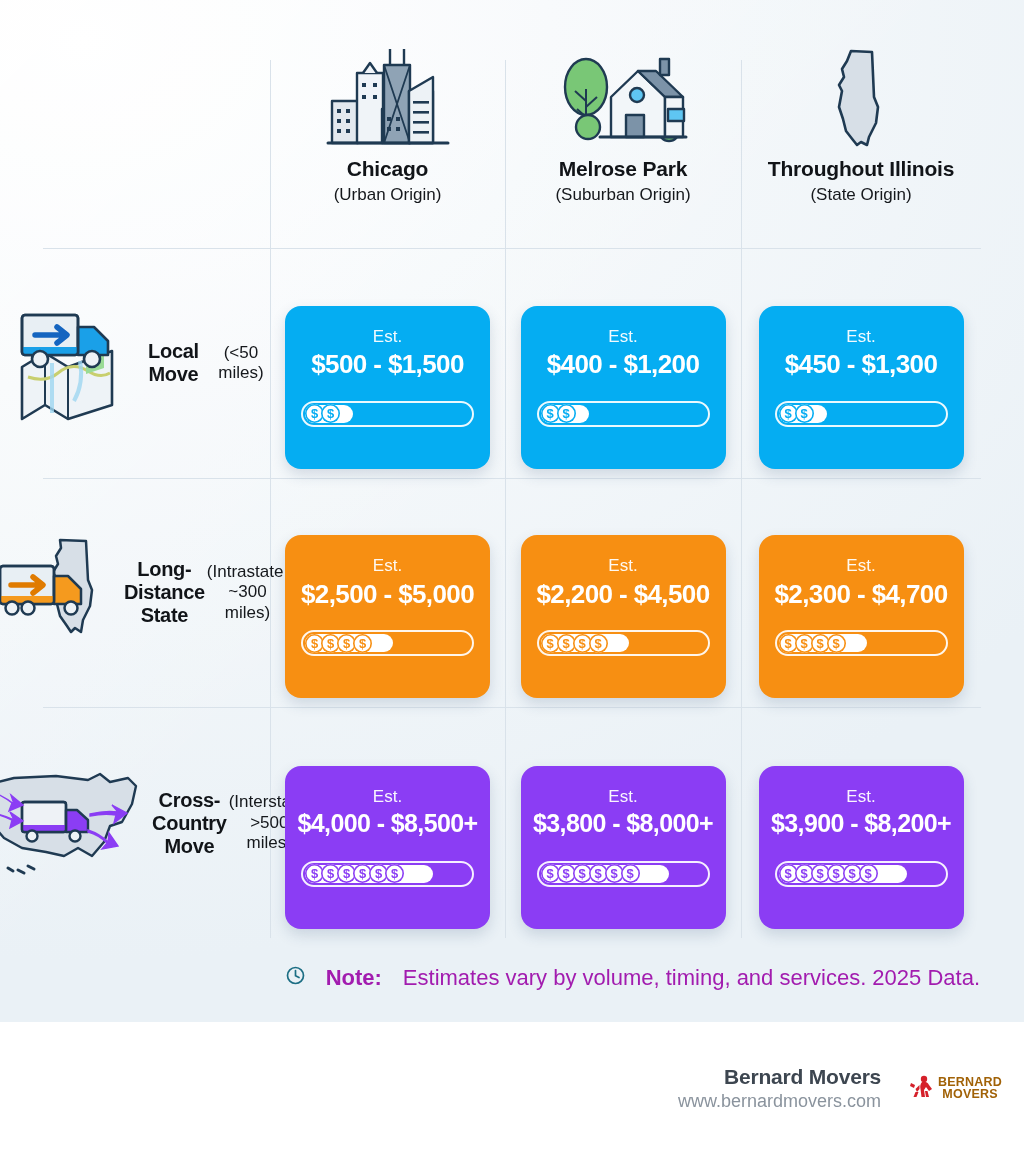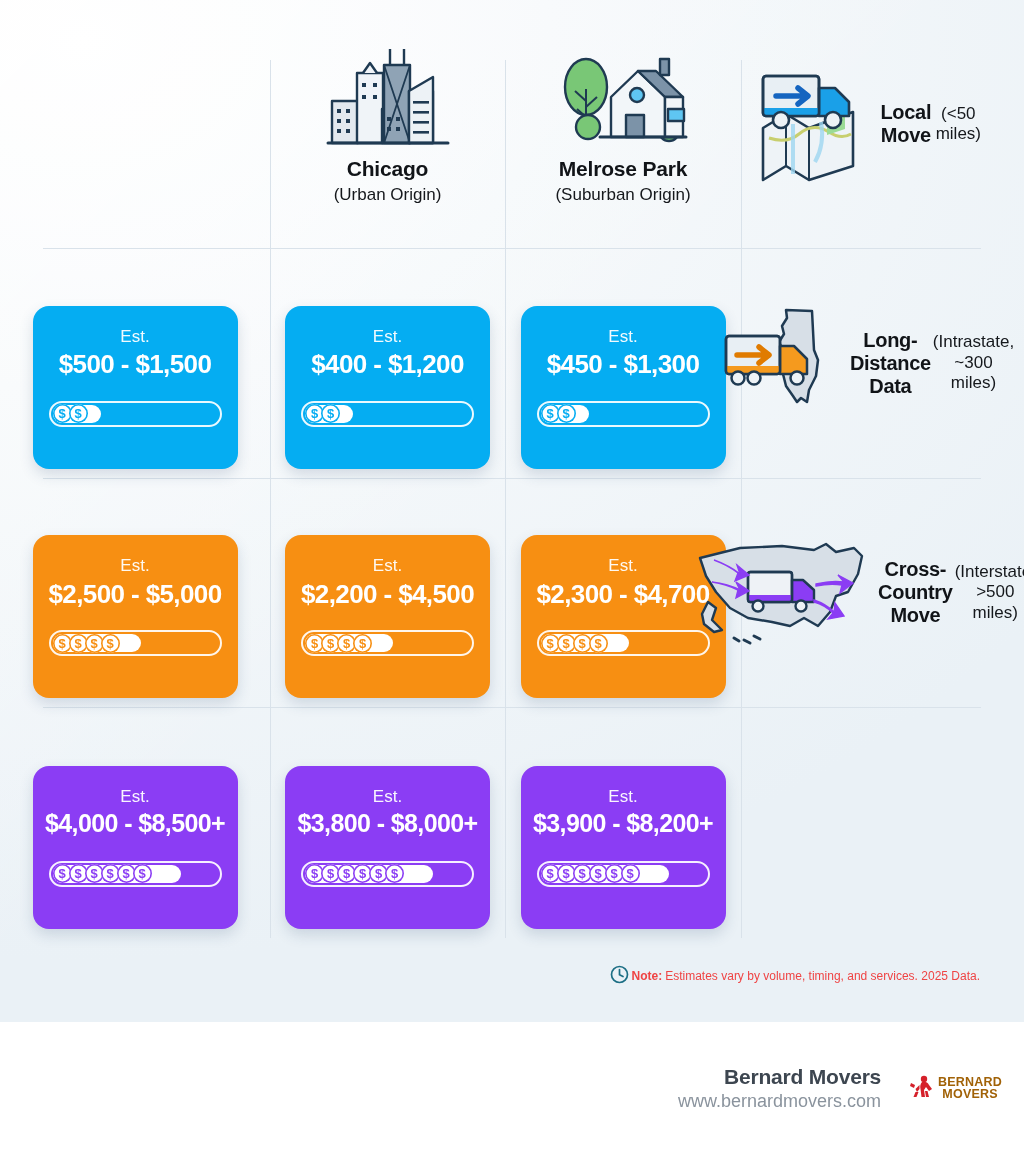--- a/index.html
+++ b/index.html
@@ -117,22 +117,22 @@
   .purple .coin { color: #8B3DF4; box-shadow: inset 0 0 0 1.6px #8B3DF4; }
 
   
   .lvl2 .meter-fill { width: 48px; padding-right: 4px; }
   .lvl4 .meter-fill { width: 88px; padding-right: 4px; }
   .lvl6 .meter-fill { width: 128px; padding-right: 4px; }
 
   
   .note {
     position: absolute; right: 44px; top: 965px;
-    display: flex; align-items: center; gap: 3px;
-    font-size: 12px; color: #ef4444; white-space: nowrap;
+    display: flex; align-items: center; gap: 21px;
+    font-size: 22px; color: #a21caf; white-space: nowrap;
   }
   .note b { font-weight: bold; }
 
   
   .footer {
     position: absolute; left: 0; top: 1022px;
     width: 1024px; height: 132px; background: #ffffff;
     display: flex; align-items: center; justify-content: flex-end;
     padding-right: 22px; gap: 28px;
   }
@@ -219,20 +219,30 @@
             <path d="M70 70 h18 v22 H70 z" fill="#7C93A8"></path>
             <rect x="112" y="64" width="16" height="12" fill="#5FC6F2"></rect>
             <path d="M44 92 h86" fill="none" stroke-width="3" stroke-linecap="round"></path>
           </g>
         </svg>
       </div>
       <div class="col-title">Melrose Park</div>
       <div class="col-sub">(Suburban Origin)</div>
     </div>
 
+    <div class="cell col-head">
+      <div class="icon-wrap">
+        <svg width="70" height="108" viewBox="0 0 70 108">
+          <path d="M25 6 L46 7 L48 52 L52 62 L50 78 L43 92 L41 100 L35 97 L31 100 L27 95
+                   L20 86 L17 74 L13 62 L16 46 L13 40 L18 32 L16 24 L21 16 z" fill="#D7DFE7" stroke="#1F3A52" stroke-width="2.6" stroke-linejoin="round"></path>
+        </svg>
+      </div>
+      <div class="col-title">Throughout Illinois</div>
+      <div class="col-sub">(State Origin)</div>
+    </div>
 
     <div class="cell row-head">
       <div class="icon-wrap">
         <svg width="135" height="125" viewBox="0 0 135 125">
           <g stroke="#1F3A52" stroke-width="2.6" stroke-linejoin="round">
             <path d="M22 66 L45 52 L68 66 L112 50 L112 104 L68 118 L45 104 L22 118 z" fill="#EEF3F7"></path>
             <path d="M45 52 v52 M68 66 v52" fill="none" stroke-width="2"></path>
             <path d="M28 76 q18 6 30 -4 q14 -12 30 -2 q12 8 22 2" fill="none" stroke="#C8CF6E" stroke-width="3"></path>
             <path d="M52 62 v50" fill="none" stroke="#9ED6F0" stroke-width="4" opacity=".8"></path>
             <path d="M80 60 q4 22 -6 40" fill="none" stroke="#9ED6F0" stroke-width="4" opacity=".8"></path>
@@ -300,21 +310,21 @@
             <path d="M72 44 h14 l13 13 v15 H72 z" fill="#F59A1E"></path>
             <rect x="18" y="64" width="54" height="8" fill="#F59A1E" stroke="none"></rect>
             <rect x="18" y="34" width="54" height="38" rx="3" fill="none"></rect>
             <path d="M29 53 h28 M51 45 l10 8 l-10 8" fill="none" stroke="#E07B00" stroke-width="5.5" stroke-linecap="round"></path>
             <circle cx="30" cy="76" r="6.5" fill="#EDF2F6"></circle>
             <circle cx="46" cy="76" r="6.5" fill="#EDF2F6"></circle>
             <circle cx="89" cy="76" r="6.5" fill="#EDF2F6"></circle>
           </g>
         </svg>
       </div>
-      <div class="row-title">Long-Distance Data</div>
+      <div class="row-title">Long-Distance State</div>
       <div class="row-sub">(Intrastate, ~300 miles)</div>
     </div>
 
     <div class="cell">
       <div class="price-card orange lvl4">
         <div class="est-label">Est.</div>
         <div class="price-value">$2,500 - $5,000</div>
         <div class="meter">
           <div class="meter-fill">
             <div class="coin">$</div>

